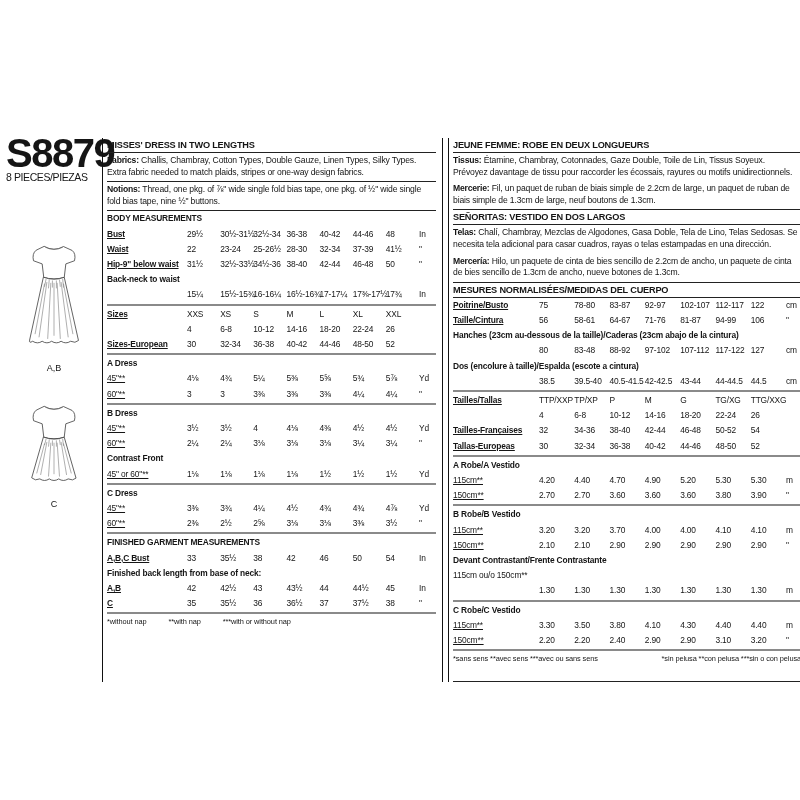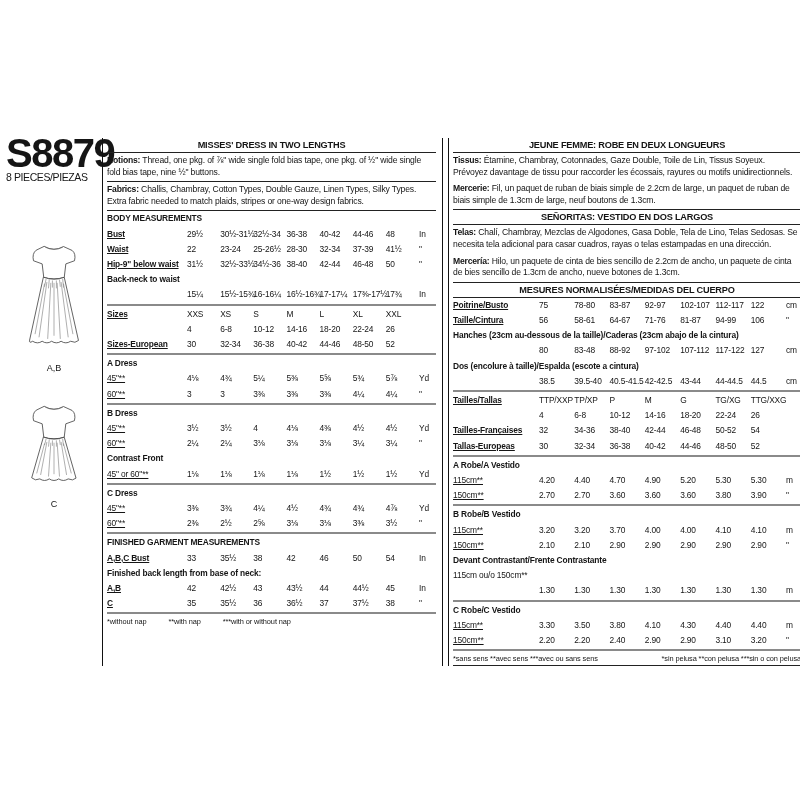--- a/index.html
+++ b/index.html
@@ -16,41 +16,41 @@
   .sketch-wrap-ab{margin-top:58px;text-align:center;}
   .sketch-wrap-c{margin-top:28px;text-align:center;}
   .viewlab{font-size:9px;margin-top:2px;}
 
   
   .col-mid{width:336px;flex:none;border-left:1.5px solid #111;padding:0 2px 0 4px;box-sizing:border-box;}
   .dbl{width:5px;flex:none;margin-left:4px;border-left:1px solid #111;border-right:1.5px solid #111;}
   .col-right{width:352px;flex:none;padding:0 0 0 4px;box-sizing:border-box;}
 
   .ttl{font-weight:bold;font-size:9.2px;letter-spacing:-0.2px;padding:2px 0 2px;
-       border-bottom:1px solid #222;white-space:nowrap;text-align:center;}
+       border-bottom:1px solid #222;white-space:nowrap;}
   .para{font-size:8.6px;line-height:11.6px;letter-spacing:-0.15px;padding:2px 0 3px;}
   .para b{letter-spacing:-0.2px;}
   .u-line{border-bottom:1px solid #222;}
 
   
   .trow{display:flex;align-items:baseline;line-height:15.2px;font-size:8.4px;letter-spacing:-0.15px;white-space:nowrap;}
   .trow .lab{flex:none;overflow:visible;text-decoration:underline;}
   .col-mid .lab{width:80px;}
   .col-right .lab{width:86px;}
   .trow .lab.b{font-weight:bold;}
   .trow .val{flex:1 1 0;min-width:0;overflow:visible;}
   .trow .unit{flex:none;text-align:left;}
   .col-mid .unit{width:17px;}
   .col-right .unit{width:15px;}
   .trow.head .labfull,.trow.sub .labfull{font-weight:bold;}
   .trow.subn .labfull{font-weight:normal;}
   .rule{border-top:2px solid #8a8a8a;margin:1px 0 1px;height:0;}
   .footnote{display:flex;font-size:7.4px;letter-spacing:-0.1px;padding-top:2px;gap:22px;}
   .footnote.split{justify-content:space-between;gap:4px;}
-  .fn-b{border-bottom:1px solid #222;padding-bottom:2px;}
+  .fn-b{border-bottom:1px solid #222;padding-bottom:18px;}
 </style>
 </head>
 <body>
 
 <div class="sheet">
   <div class="content">
 
     <div class="col-left">
       <div class="brand">S8879</div>
       <div class="pieces">8 PIECES/PIEZAS</div>
@@ -103,22 +103,22 @@
               <path d="M33,54 L23,92"></path>
             <path d="M57,54 L67,92"></path>
           </g>
         </svg>
         <div class="viewlab">C</div>
       </div>
     </div>
 
     <div class="col-mid">
       <div class="ttl">MISSES' DRESS IN TWO LENGTHS</div>
+      <div class="para u-line"><b>Fabrics:</b><span> Challis, Chambray, Cotton Types, Double Gauze, Linen Types, Silky Types. Extra fabric needed to match plaids, stripes or one-way design fabrics.</span></div>
       <div class="para u-line"><b>Notions:</b><span> Thread, one pkg. of ⅞" wide single fold bias tape, one pkg. of ½" wide single fold bias tape, nine ½" buttons.</span></div>
-      <div class="para u-line"><b>Fabrics:</b><span> Challis, Chambray, Cotton Types, Double Gauze, Linen Types, Silky Types. Extra fabric needed to match plaids, stripes or one-way design fabrics.</span></div>
       <div>
           <div class="trow head">
             <span class="labfull">BODY MEASUREMENTS</span>
           </div>
           <div class="trow datab">
             <span class="lab b">Bust</span>
             <span class="val">29½</span>
             <span class="val">30½-31½</span>
             <span class="val">32½-34</span>
             <span class="val">36-38</span>

